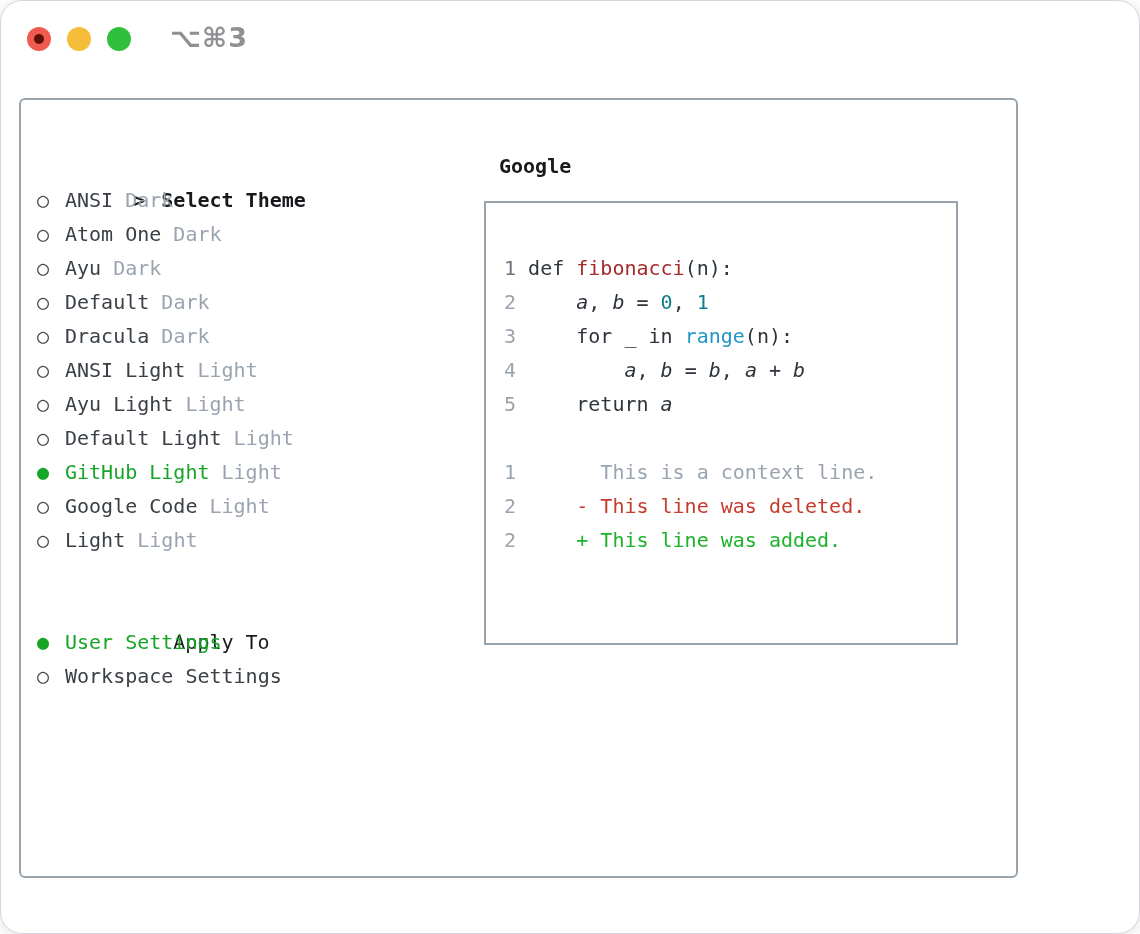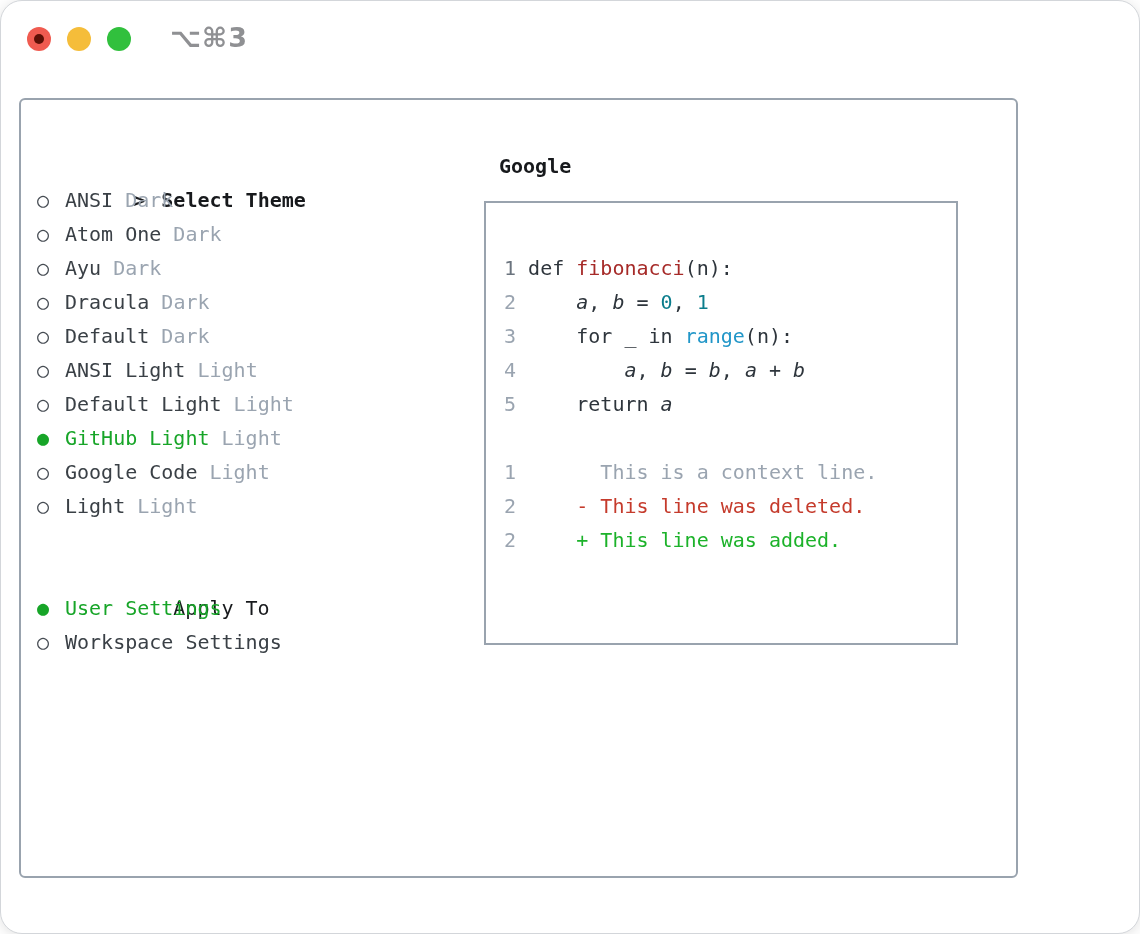--- a/index.html
+++ b/index.html
@@ -68,23 +68,24 @@
 
     <div class="left-col">
       <div class="row">
         <span class="prompt">&gt;</span><span class="hdr">Select Theme</span>
       </div>
 
       <div id="theme-list">
           <div class="row"><span class="marker">○</span><span class="tname">ANSI</span><span class="variant"> Dark</span></div>
           <div class="row"><span class="marker">○</span><span class="tname">Atom One</span><span class="variant"> Dark</span></div>
           <div class="row"><span class="marker">○</span><span class="tname">Ayu</span><span class="variant"> Dark</span></div>
+          <div class="row"><span class="marker">○</span><span class="tname">Default</span><span class="variant"> Dark</span></div>
           <div class="row"><span class="marker">○</span><span class="tname">Dracula</span><span class="variant"> Dark</span></div>
-          <div class="row"><span class="marker">○</span><span class="tname">Default</span><span class="variant"> Dark</span></div>
           <div class="row"><span class="marker">○</span><span class="tname">ANSI Light</span><span class="variant"> Light</span></div>
+          <div class="row"><span class="marker">○</span><span class="tname">Ayu Light</span><span class="variant"> Light</span></div>
           <div class="row"><span class="marker">○</span><span class="tname">Default Light</span><span class="variant"> Light</span></div>
           <div class="row"><span class="marker sel">●</span><span class="tname sel">GitHub Light</span><span class="variant"> Light</span></div>
           <div class="row"><span class="marker">○</span><span class="tname">Google Code</span><span class="variant"> Light</span></div>
           <div class="row"><span class="marker">○</span><span class="tname">Light</span><span class="variant"> Light</span></div>
         </div>
 
       <div class="spacer"></div>
 
       <div class="row">
         <span class="marker"> </span><span class="apply-title">Apply To</span>

